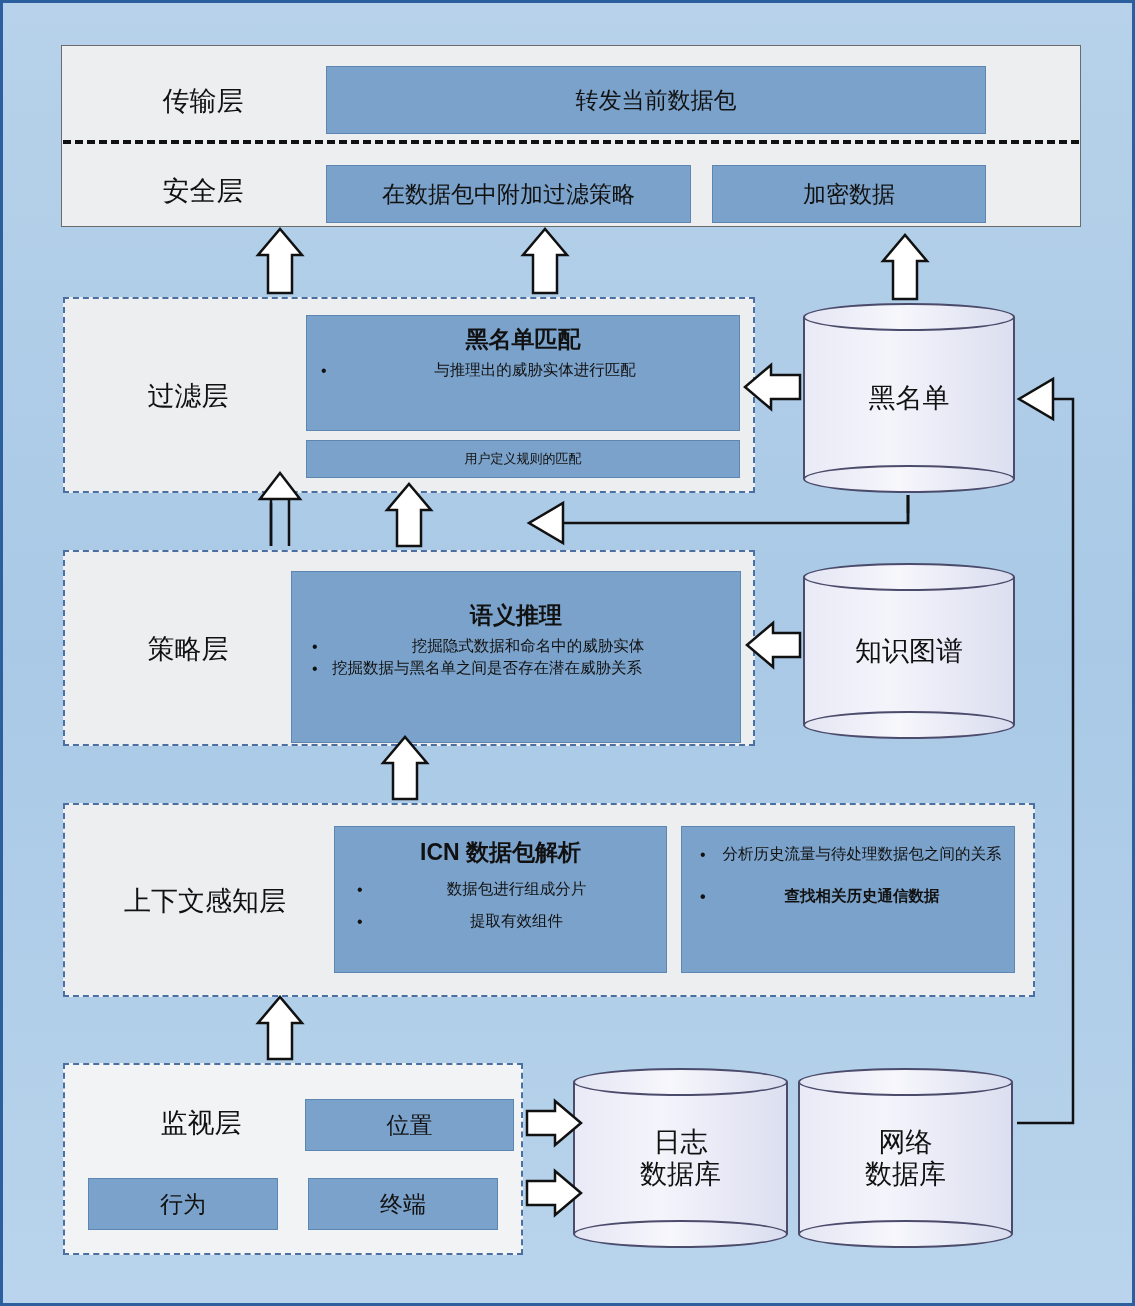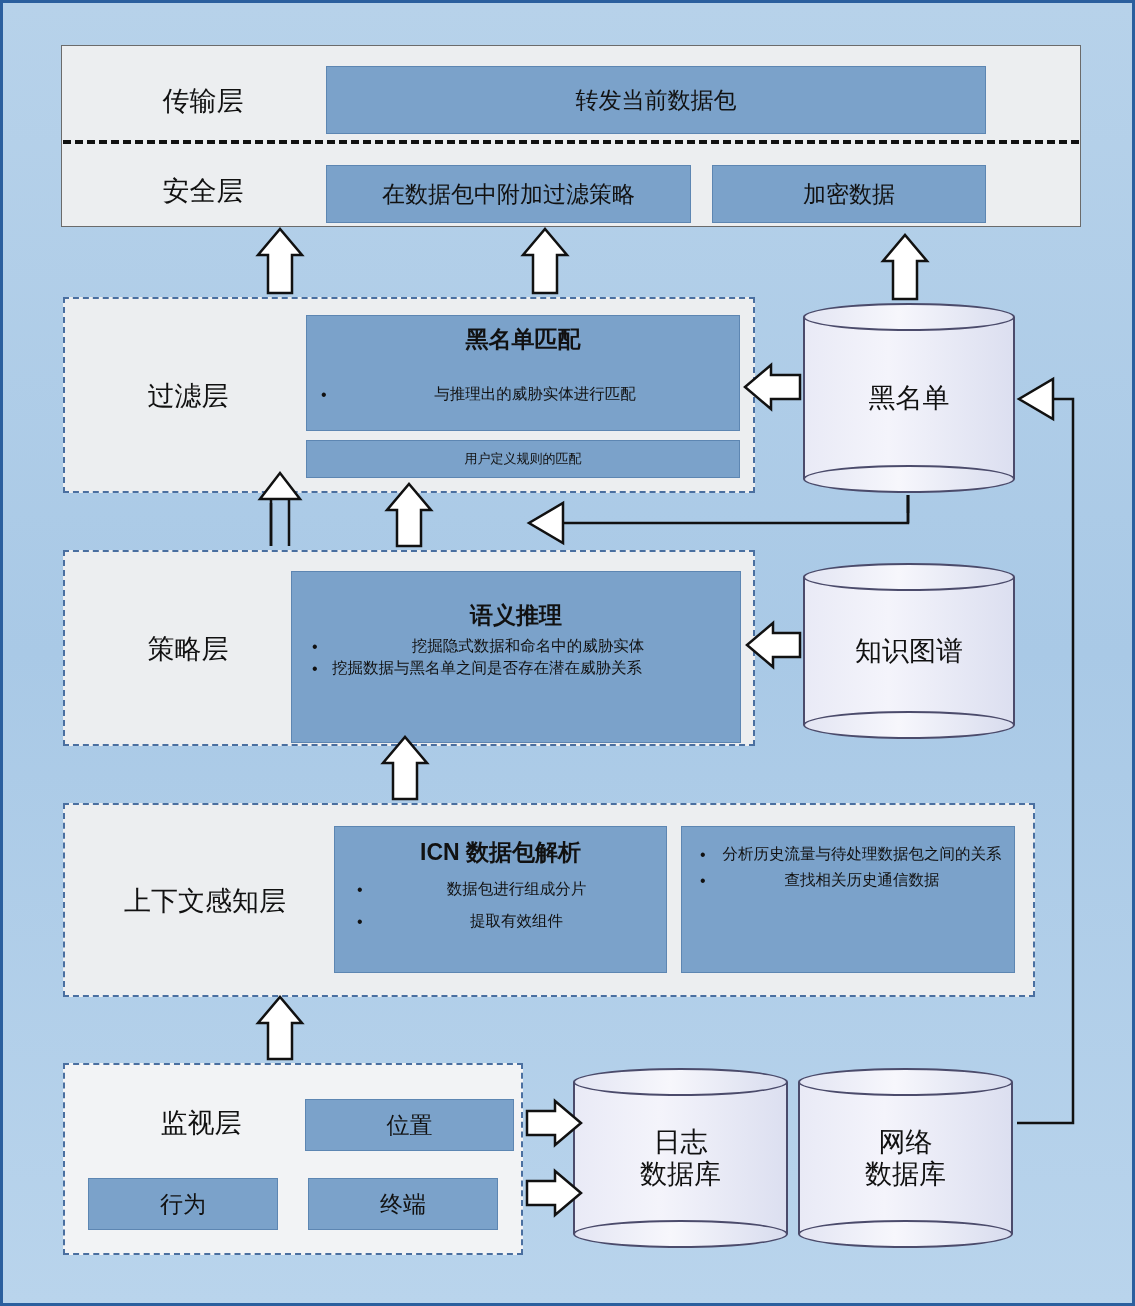--- a/index.html
+++ b/index.html
@@ -159,21 +159,21 @@
   </div>
 
   <div class="blue-box" style="left:709px; top:162px; width:274px; height:58px;">
     <div class="bb-single">加密数据</div>
   </div>
 
   <div class="panel dashed" style="left:60px; top:294px; width:692px; height:196px;"></div>
 
   <div class="layer-label" style="left:90px; top:365px; width:190px; height:56px;">过滤层</div>
 
-  <div class="blue-box" style="left:303px; top:312px; width:434px; height:116px; justify-content:flex-start; padding-top:8px;gap:24px;">
+  <div class="blue-box" style="left:303px; top:312px; width:434px; height:116px; justify-content:flex-start; padding-top:8px;">
     <div class="bb-title">黑名单匹配</div>
     <ul class="bullets">
       <li>与推理出的威胁实体进行匹配</li>
     </ul>
   </div>
 
   <div class="blue-box" style="left:303px; top:437px; width:434px; height:38px;">
     <div class="bb-single" style="font-size:13px;">用户定义规则的匹配</div>
   </div>
 
@@ -197,21 +197,21 @@
     <div class="bb-title">ICN 数据包解析</div>
     <ul class="bullets" style="padding-left:42px;">
       <li style="margin-top:6px;">数据包进行组成分片</li>
       <li style="margin-top:10px;">提取有效组件</li>
     </ul>
   </div>
 
   <div class="blue-box" style="left:678px; top:823px; width:334px; height:147px; justify-content:flex-start; padding-top:10px;">
     <ul class="bullets" style="padding-left:38px;">
       <li style="margin-top:2px;">分析历史流量与待处理数据包之间的关系</li>
-      <li style="margin-top:4px;">查找相关历史通信数据</li>
+      <li style="margin-top:20px;font-weight:bold;">查找相关历史通信数据</li>
     </ul>
   </div>
 
   <div class="panel dashed" style="left:60px; top:1060px; width:460px; height:192px; background:#f2f3f5;"></div>
 
   <div class="layer-label" style="left:108px; top:1092px; width:180px; height:56px; font-size:27px;">监视层</div>
 
   <div class="blue-box" style="left:302px; top:1096px; width:209px; height:52px;">
     <div class="bb-single">位置</div>
   </div>

